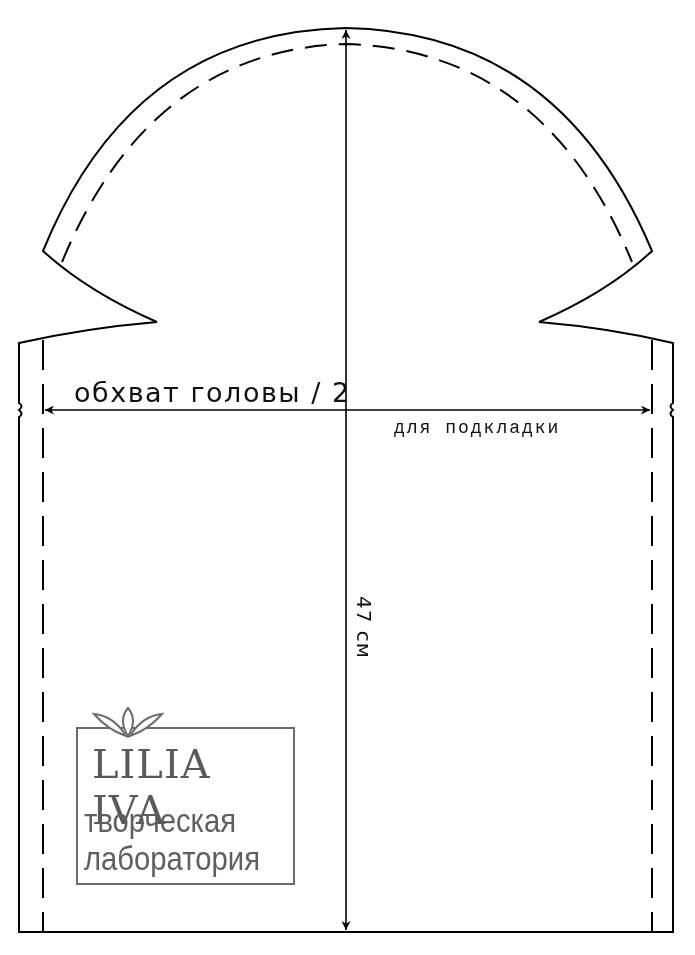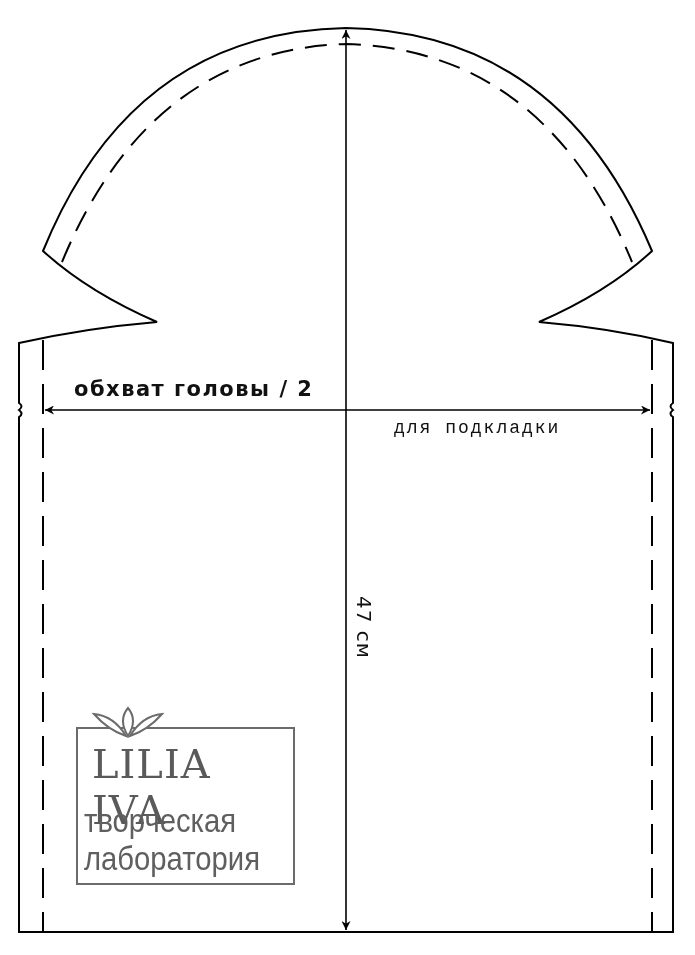--- a/index.html
+++ b/index.html
@@ -1,19 +1,19 @@
 <!DOCTYPE html>
 <html><head>
 <meta charset="utf-8">
 <style>
   html, body { margin: 0; padding: 0; background: #ffffff; }
   body { width: 695px; height: 955px; position: relative; overflow: hidden; font-family: "DejaVu Sans", sans-serif; }
   svg { position: absolute; left: 0; top: 0; }
   .lbl { position: absolute; color: #111; font-family: "DejaVu Sans", sans-serif; white-space: nowrap; }
-  #lbl-head { left: 74px; top: 377px; font-size: 21px; letter-spacing: 1.5px; font-weight: 700; }
+  #lbl-head { left: 74px; top: 377px; font-size: 27px; letter-spacing: 1.5px; font-weight: 400; }
   #lbl-lining { left: 394px; top: 418px; font-size: 18px; letter-spacing: 2px; font-family: Liberation Mono, monospace; }
   #lbl-height { left: 338px; top: 598px; font-size: 20px; letter-spacing: 1px; transform-origin: 0 0; transform: translate(38px, -2px) rotate(90deg); }
   #logo { position: absolute; left: 76px; top: 727px; width: 219px; height: 158px; border: 2px solid #6b6b6b; box-sizing: border-box; background: #fff; }
   #logo-brand { position: absolute; left: 14px; top: 12px; font-family: "DejaVu Serif", serif; font-size: 40px; color: #5a5a5a; letter-spacing: 1px; }
   #logo-line1 { position: absolute; left: 6px; top: 72px; font-family: "Liberation Sans", sans-serif; font-size: 34px; color: #5f5f5f; transform: scaleX(0.86); transform-origin: 0 0; }
   #logo-line2 { position: absolute; left: 6px; top: 110px; font-family: "Liberation Sans", sans-serif; font-size: 34px; color: #5f5f5f; transform: scaleX(0.86); transform-origin: 0 0; }
   #lotus { position: absolute; left: 88px; top: 706px; }
 </style>
 </head>
 <body>

